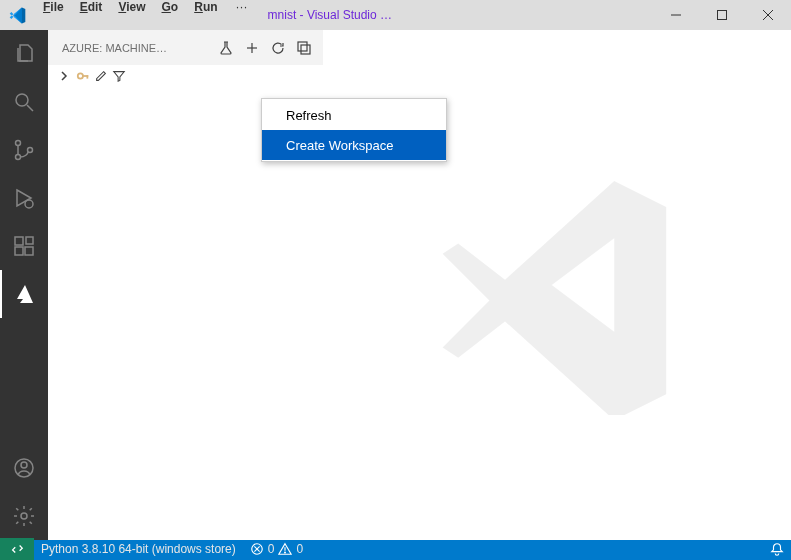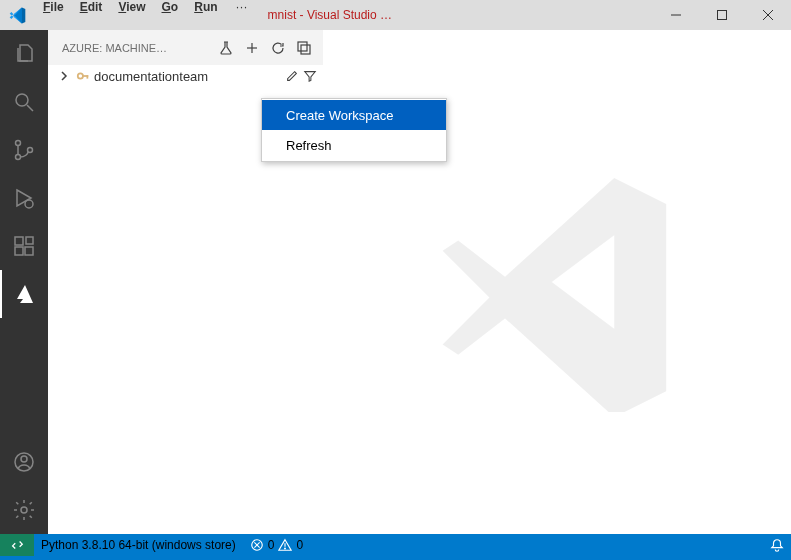--- a/index.html
+++ b/index.html
@@ -5,21 +5,21 @@
   * { margin: 0; padding: 0; box-sizing: border-box; font-family: "Segoe UI", -apple-system, sans-serif; }
   body { width: 791px; height: 560px; background: #fff; overflow: hidden; display: flex; flex-direction: column; }
 
   
   .titlebar { height: 30px; background: #dddddd; display: flex; align-items: center; font-size: 12px; color: #333; }
   .titlebar .app-icon { width: 35px; display:flex; align-items:center; justify-content:center; }
   .titlebar .menus { display: flex; gap: 0; }
   .titlebar .menu-item { padding: 0 8px; height: 30px; display: flex; align-items: flex-start; cursor: default; font-weight: bold; }
   .titlebar .menu-item u { text-decoration: underline; }
   .titlebar .ellipsis { padding: 0 10px; }
-  .titlebar .title { flex: 1; text-align: left; padding-left: 10px; color: #b91c1c; white-space: nowrap; overflow: hidden; }
+  .titlebar .title { flex: 1; text-align: left; padding-left: 10px; color: #6d28d9; white-space: nowrap; overflow: hidden; }
   .win-controls { display: flex; }
   .win-btn { width: 46px; height: 30px; display:flex; align-items:center; justify-content:center; font-size: 10px; color:#333; }
 
   
   .main { flex: 1; display: flex; min-height: 0; }
 
   
   .activitybar { width: 48px; background: #333333; display:flex; flex-direction:column; justify-content:space-between; }
   .activitybar .group { display:flex; flex-direction:column; }
   .act-item { width:48px; height:48px; display:flex; align-items:center; justify-content:center; color:#858585; position: relative; }
@@ -43,21 +43,21 @@
   
   .editor { flex: 1; background:#fff; position: relative; display:flex; align-items:center; justify-content:center; }
   .watermark { opacity: 0.06; }
 
   
   .context-menu { position:absolute; left:261px; top:98px; width:186px; background:#fff; border:1px solid #ccc; box-shadow: 1px 2px 6px rgba(0,0,0,0.25); font-size:13px; padding:1px 0; }
   .ctx-item { height:30px; display:flex; align-items:center; padding:0 24px; }
   .ctx-item.selected { background:#0060c0; color:#fff; }
 
   
-  .statusbar { height:26px; background:#007acc; color:#000000; display:flex; align-items:flex-start; font-size:12px; }
+  .statusbar { height:20px; background:#007acc; color:#e5e5e5; display:flex; align-items:flex-end; font-size:12px; }
   .statusbar .remote { width:34px; height:22px; background:#16825d; display:flex; align-items:center; justify-content:center; }
   .statusbar .sb-item { padding:0 7px; height:22px; display:flex; align-items:center; gap:4px; }
   .statusbar .spacer { flex:1; }
 
   svg { display:block; }
 </style>
 </head>
 <body>
 
 <div class="titlebar">
@@ -203,21 +203,20 @@
               <path d="M4 2l4 4-4 4"></path>
             </svg>
           </span>
         <span class="key-icon">
             <svg width="14" height="14" viewBox="0 0 16 16" fill="#dcb67a">
               <circle cx="5" cy="8" r="3" fill="none" stroke="#dcb67a" stroke-width="2"></circle>
               <rect x="7" y="7" width="7" height="2"></rect>
               <rect x="12" y="7" width="2" height="4"></rect>
             </svg>
           </span>
-        <span class="row-label">documentationteam</span>
         <span class="row-end-icons">
           <span>
               <svg width="14" height="14" viewBox="0 0 16 16" fill="none" stroke="#424242" stroke-width="1.2">
                 <path d="M11 3l2 2-8 8H3v-2z"></path>
               </svg>
             </span>
           <span>
               <svg width="14" height="14" viewBox="0 0 16 16" fill="none" stroke="#424242" stroke-width="1.2">
                 <path d="M2 3h12l-5 6v4l-2 1v-5z"></path>
               </svg>
@@ -229,22 +228,22 @@
 
   <div class="editor">
     <div class="watermark">
       <svg width="260" height="260" viewBox="0 0 100 100" fill="#000">
           <path d="M72 10L30 48 12 34l-6 4 18 18L6 74l6 4 18-14 42 38 20-10V20L72 10zm0 22v36L48 50l24-18z"></path>
         </svg>
     </div>
   </div>
 
   <div class="context-menu">
+    <div class="ctx-item">Refresh</div>
     <div class="ctx-item selected">Create Workspace</div>
-    <div class="ctx-item">Refresh</div>
   </div>
 
 </div>
 
 <div class="statusbar">
   <div class="remote">
     <svg width="14" height="14" viewBox="0 0 16 16" fill="none" stroke="#fff" stroke-width="1.5">
         <path d="M4 6l-3 3 3 3M9 4l3 3-3 3" transform="translate(2 0)"></path>
       </svg>
   </div>

